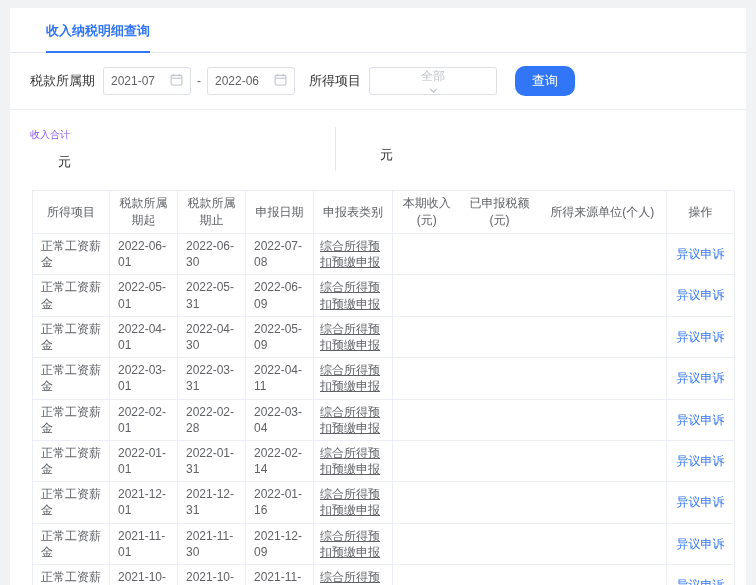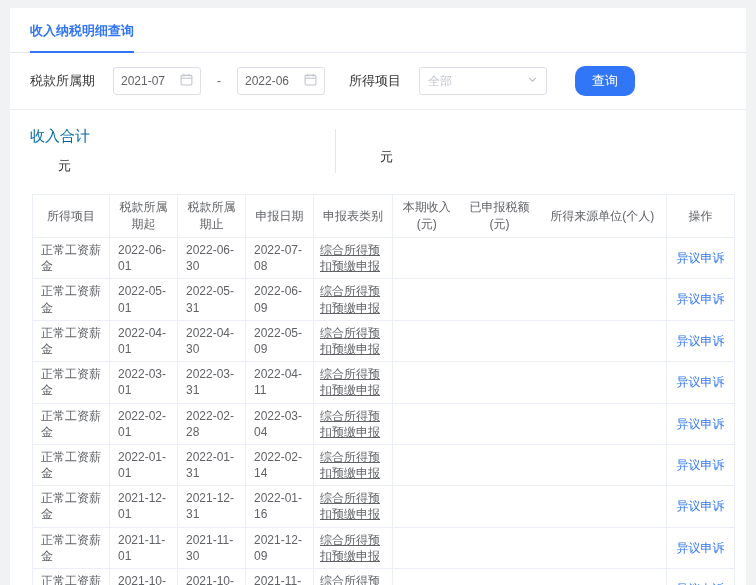--- a/index.html
+++ b/index.html
@@ -2,40 +2,40 @@
 <html style="--accent: #3076f6; --border: #ebeef5;"><head>
 <meta charset="utf-8">
 <style>
   :root { --accent:#3076f6; --border:#ebeef5; --border2:#e4e7ed; --txt:#606266; }
   * { box-sizing:border-box; margin:0; padding:0; }
   html,body { width:756px; height:585px; overflow:hidden; }
   body { background:#f1f2f4; font-family:"Liberation Sans", sans-serif; }
   .panel { background:#fff; margin:8px 10px 0; width:736px; min-height:577px; }
 
   
-  .tabbar { display:flex; gap:44px; padding:14px 20px 0; border-bottom:1px solid var(--border2); }
+  .tabbar { display:flex; gap:44px; padding:14px 36px 0; border-bottom:1px solid var(--border2); }
   .tab { font-size:13px; color:#333; padding-bottom:11px; cursor:pointer; }
   .tab.active { color:var(--accent); font-weight:bold; border-bottom:2px solid var(--accent); margin-bottom:-1px; }
 
   
-  .filters { display:flex; align-items:center; padding:13px 20px; border-bottom:1px solid var(--border);gap:10px; }
+  .filters { display:flex; align-items:center; padding:13px 20px; border-bottom:1px solid var(--border); }
   .flabel { font-size:13px; color:#333; margin-right:8px; white-space:nowrap; }
   .dateinput { display:flex; align-items:center; justify-content:space-between; width:88px; height:28px;
     border:1px solid #dcdfe6; border-radius:3px; padding:0 7px; font-size:12px; color:var(--txt); background:#fff; cursor:pointer; }
   .sep { color:var(--txt); margin:0 6px; font-size:12px; }
   .selectbox { display:flex; align-items:center; justify-content:space-between; width:128px; height:28px;
-    border:1px solid #dcdfe6; border-radius:3px; padding:0 8px; font-size:12px; color:#c0c4cc; background:#fff; margin-right:18px; cursor:pointer; }
+    border:1px solid #dcdfe6; border-radius:3px; padding:0 8px; font-size:12px; color:#c0c4cc; background:#fff; margin-right:18px; cursor:pointer;flex-direction:column; }
   .flabel.second { margin-left:14px; }
   .query { height:30px; padding:0 17px; background:var(--accent); color:#fff; border:none; border-radius:10px;
     font-size:13px; cursor:pointer; font-family:inherit; }
 
   
   .summary { display:flex; align-items:center; padding:17px 20px 15px; }
   .sumblock { width:305px; }
-  .sumblock .lbl { font-size:15px; color:#0369a1; }
+  .sumblock .lbl { font-size:10px; color:#8b5cf6; }
   .sumblock .val { font-size:13px; color:#333; margin:11px 0 0 28px; }
   .vdivider { width:1px; height:44px; background:var(--border2); margin-right:16px; }
 
   
   .table-wrap { padding:4px 12px 0 22px; }
   table { width:702px; border-collapse:collapse; border:1px solid var(--border); font-size:12px; color:var(--txt); table-layout:fixed; }
   th, td { border-bottom:1px solid var(--border); }
   th { height:38px; font-weight:400; text-align:center; padding:4px 4px; }
   td { height:39px; padding:4px 8px; text-align:left; line-height:1.35; }
   th:nth-child(-n+5), td:nth-child(-n+5) { border-right:1px solid var(--border); }

